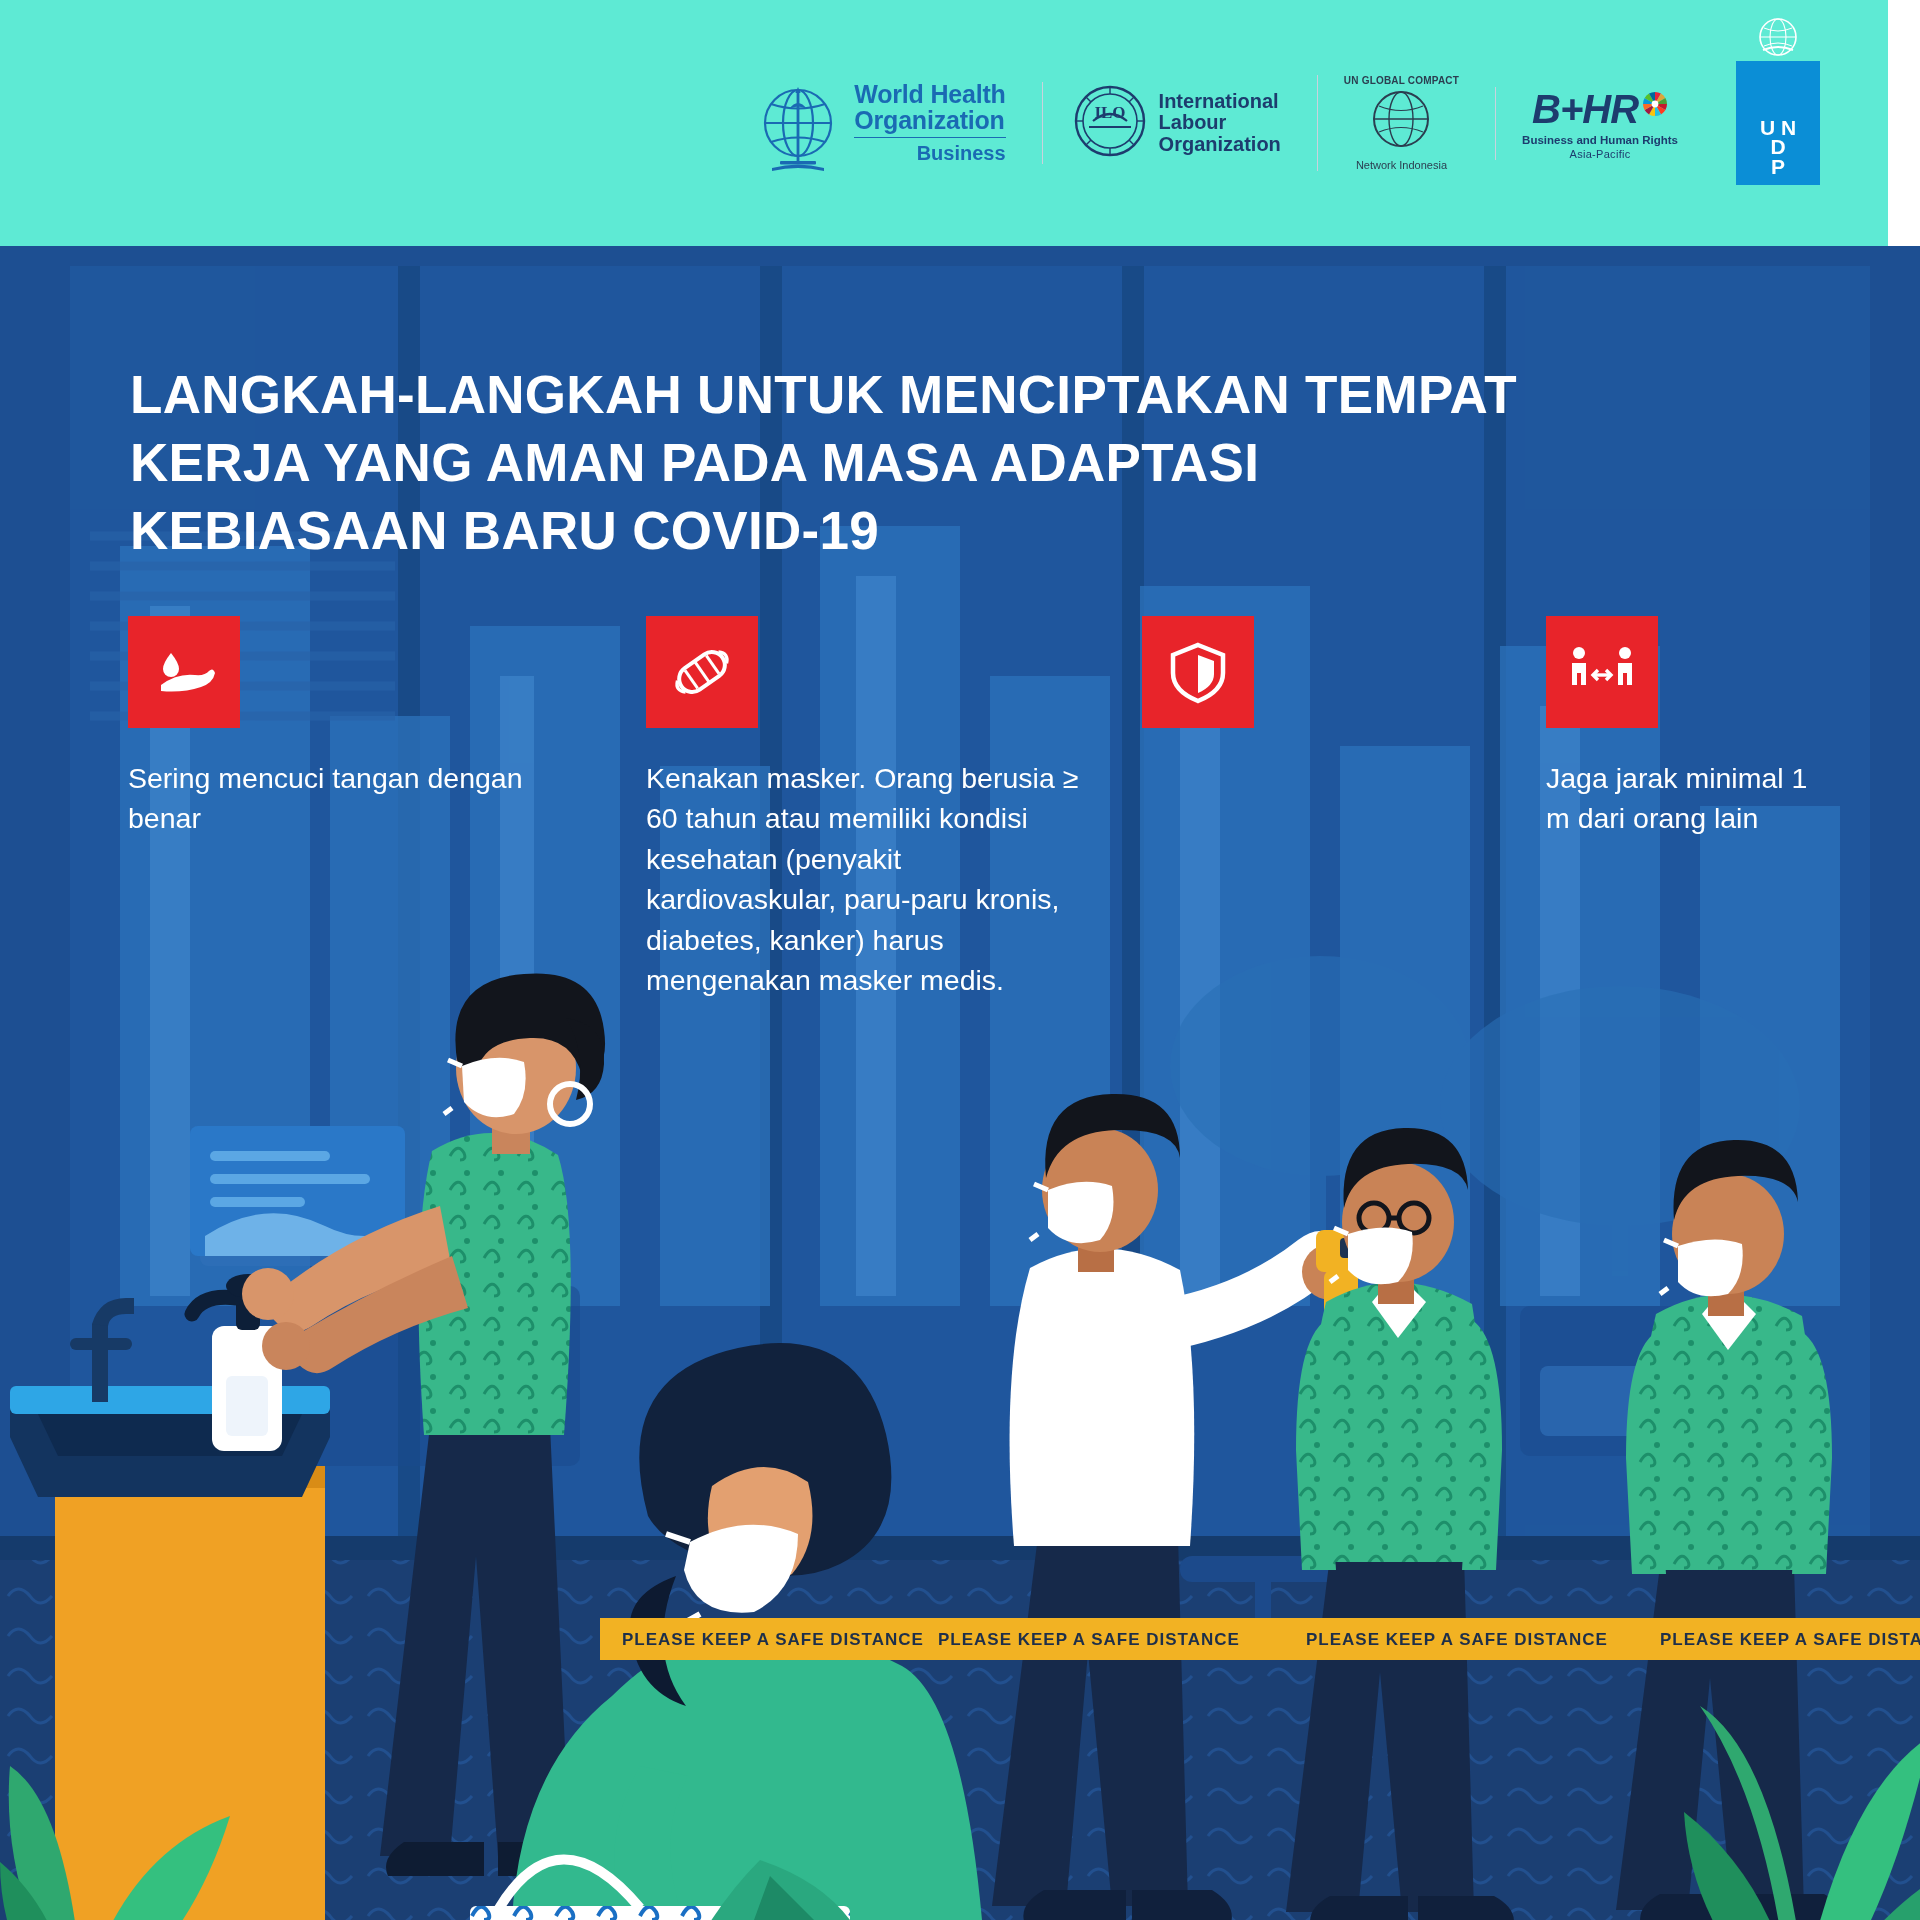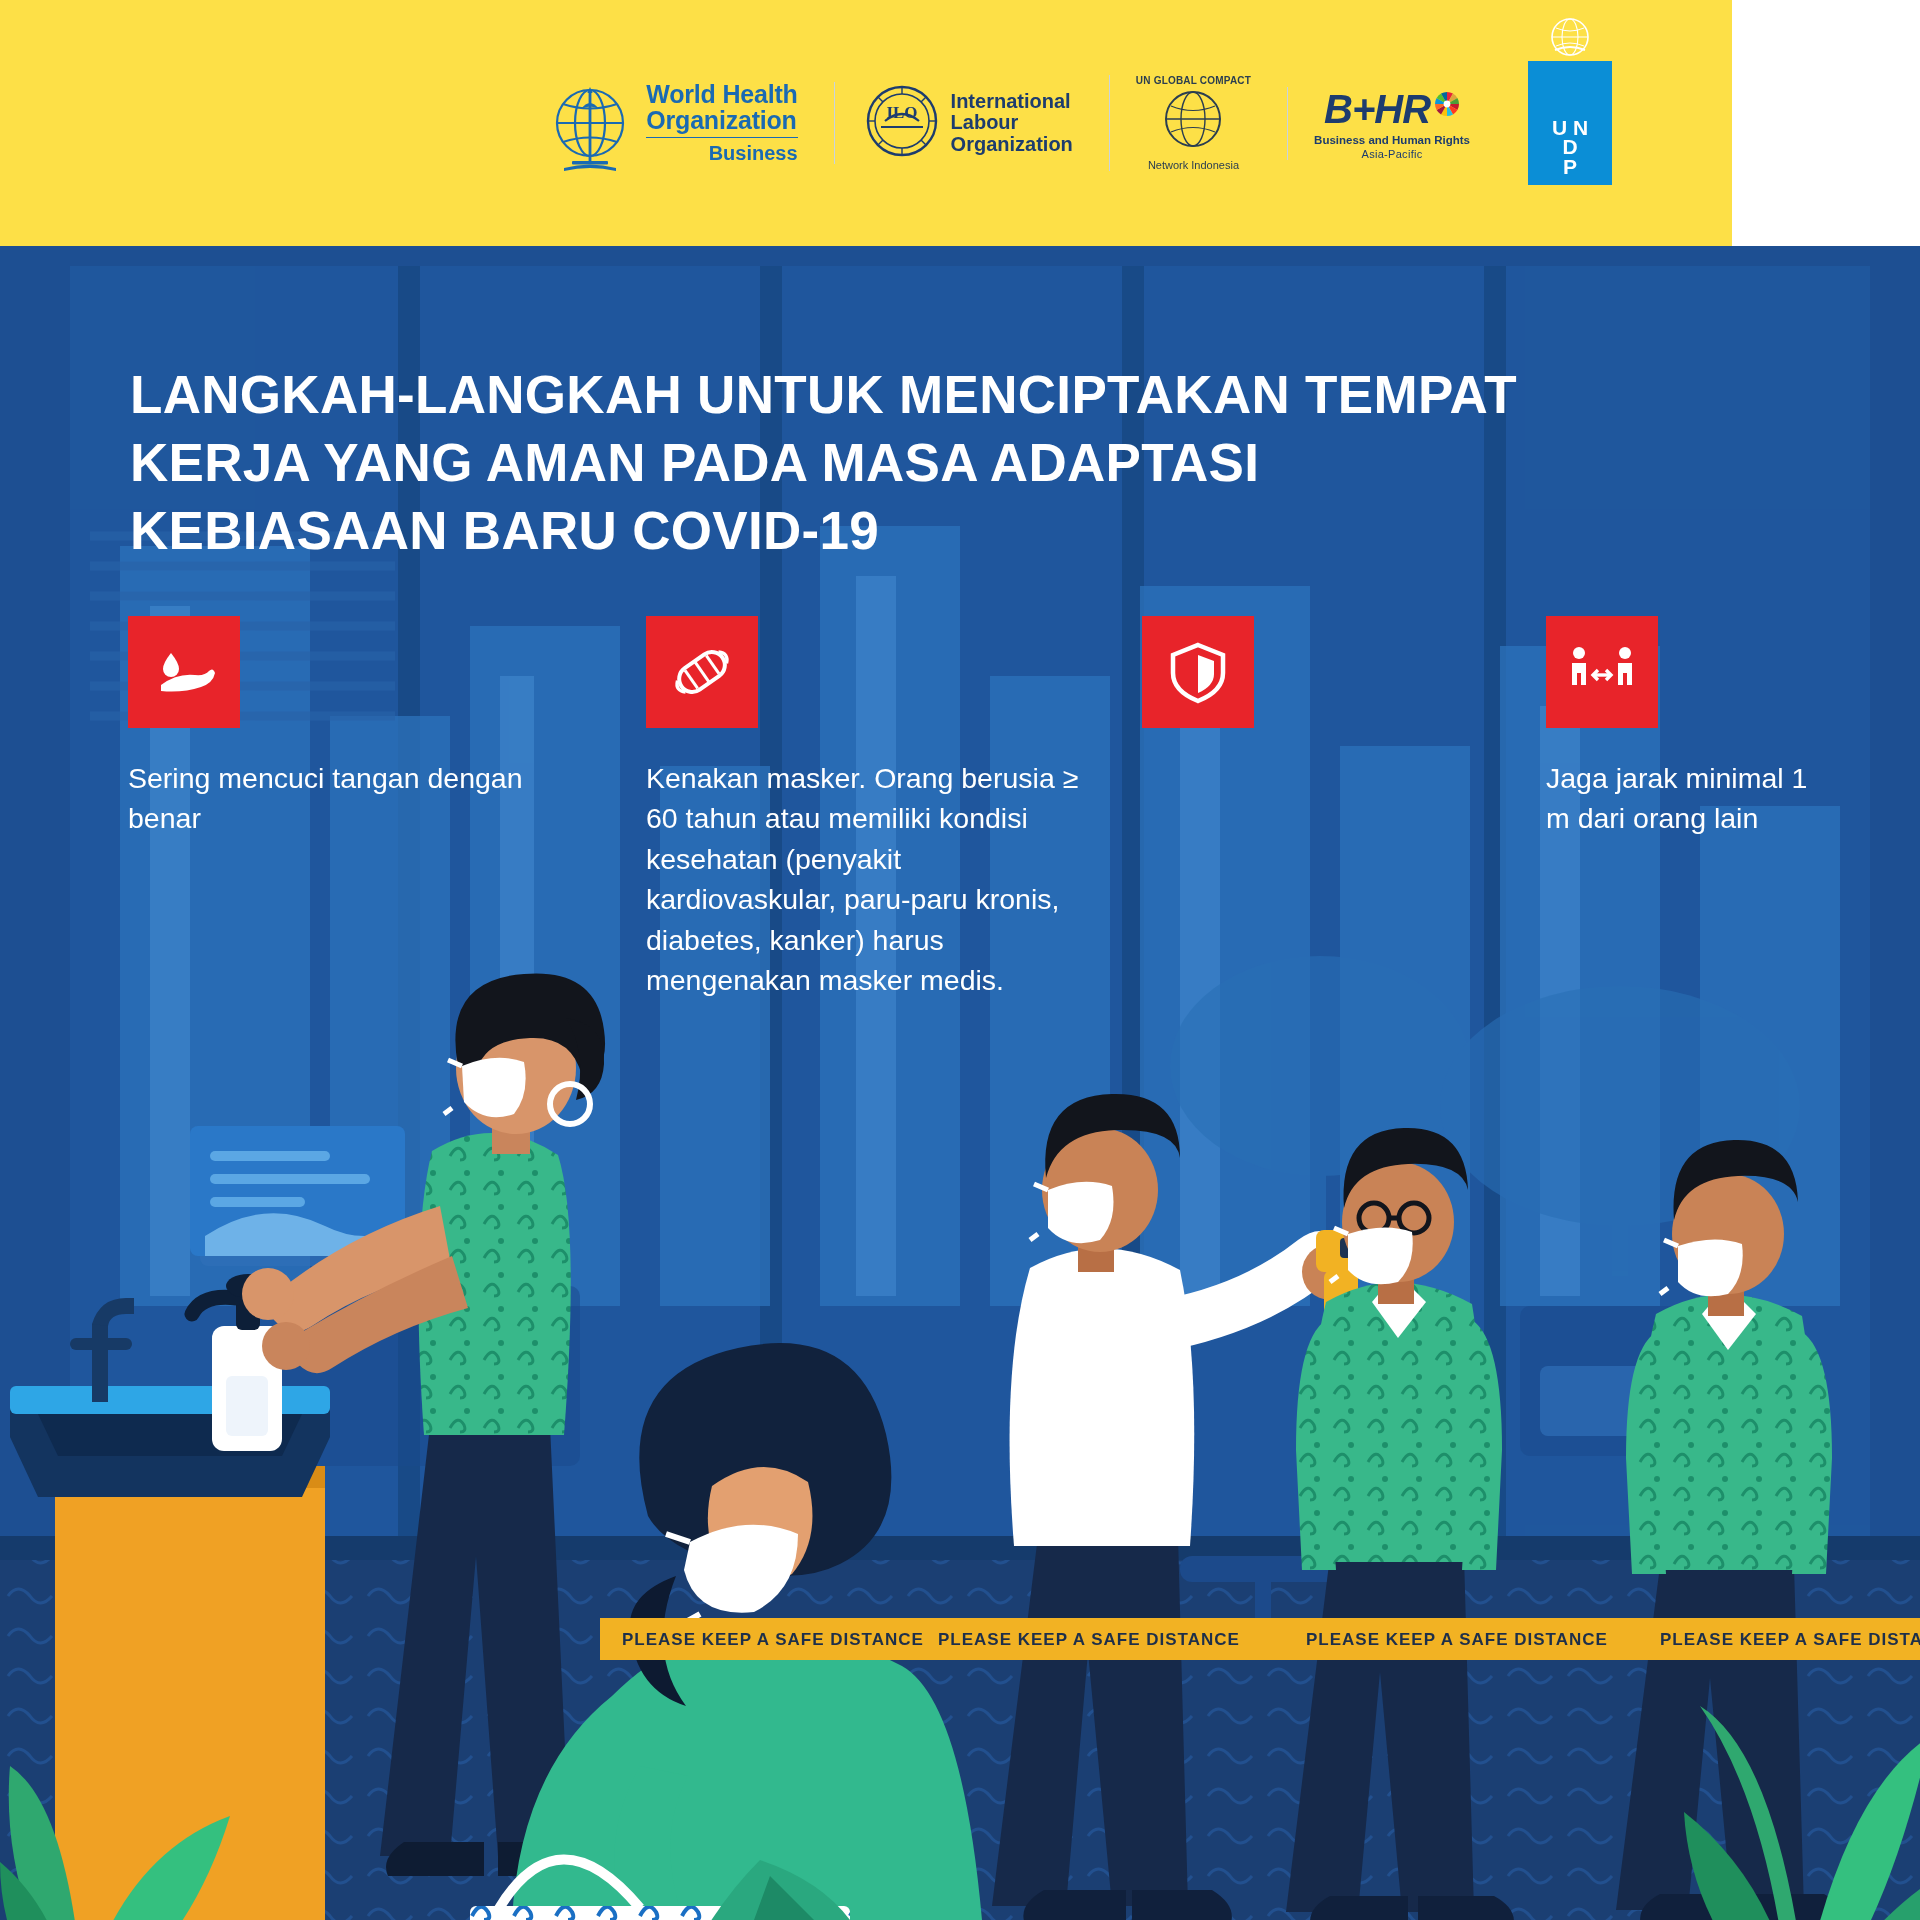--- a/index.html
+++ b/index.html
@@ -11,24 +11,24 @@
   }
   #poster {
     position: relative;
     width: 1920px; height: 1920px;
     overflow: hidden;
   }
 
   
   .header {
     position: absolute; left: 0; top: 0;
-    width: 1732px; height: 246px;
-    background: #fde047;
+    width: 1888px; height: 246px;
+    background: #5eead4;
     display: flex; align-items: center; justify-content: flex-end;
-    padding-right: 120px;
+    padding-right: 68px;
   }
   .logos { display: flex; align-items: center; gap: 36px; }
 
   .logo { display: flex; align-items: center; }
 
   
   .who { gap: 12px; }
   .who .emblem { width: 88px; height: 100px; position: relative; }
   .who .emblem svg { display: block; }
   .who .txt { line-height: 1.02; }

